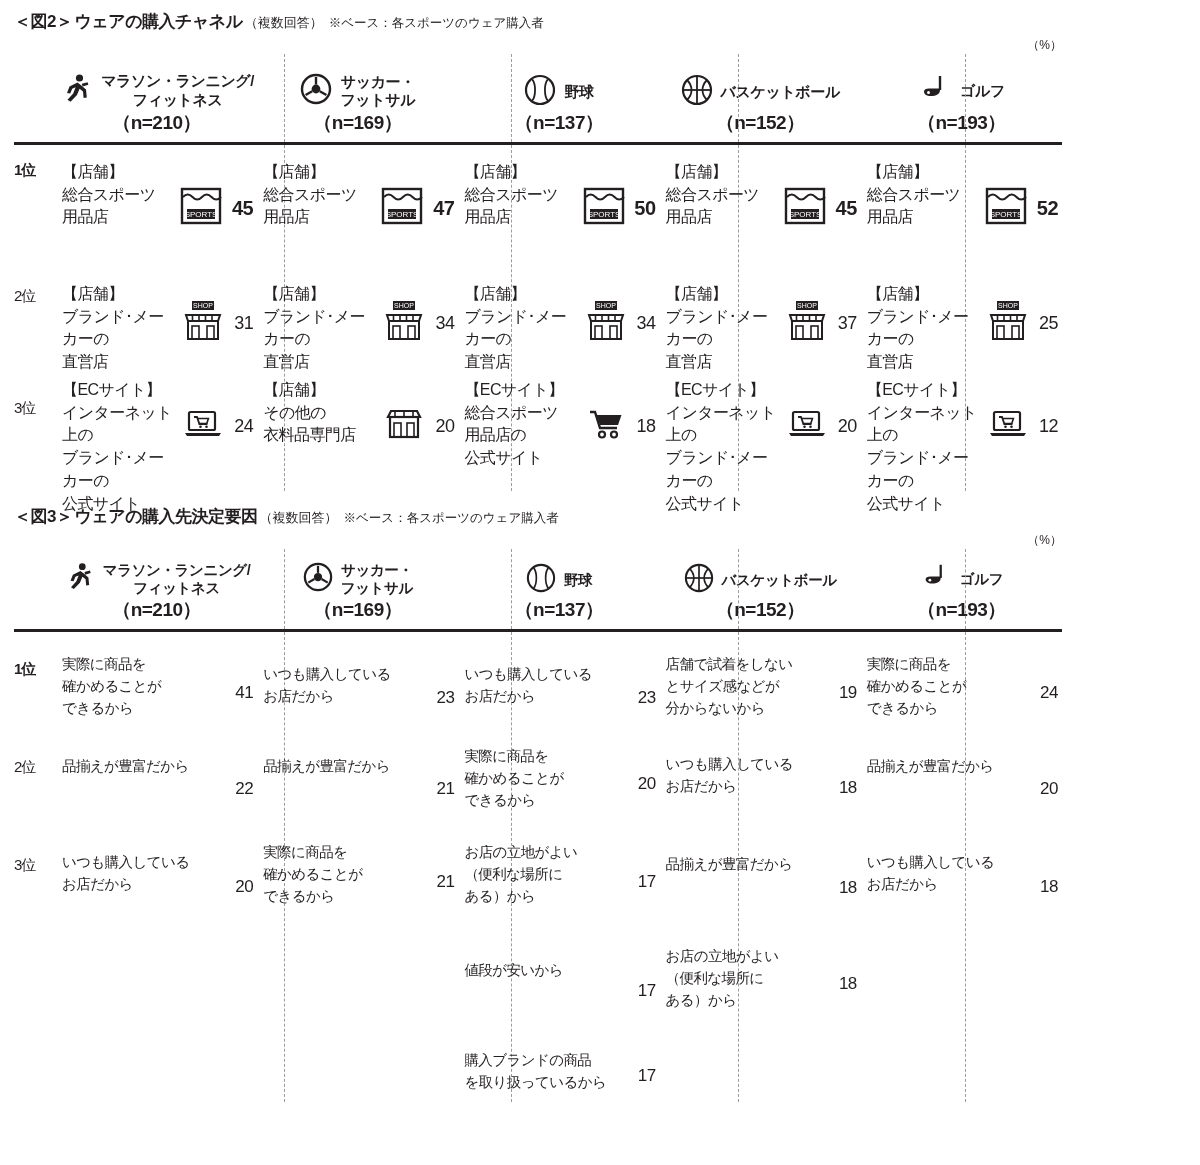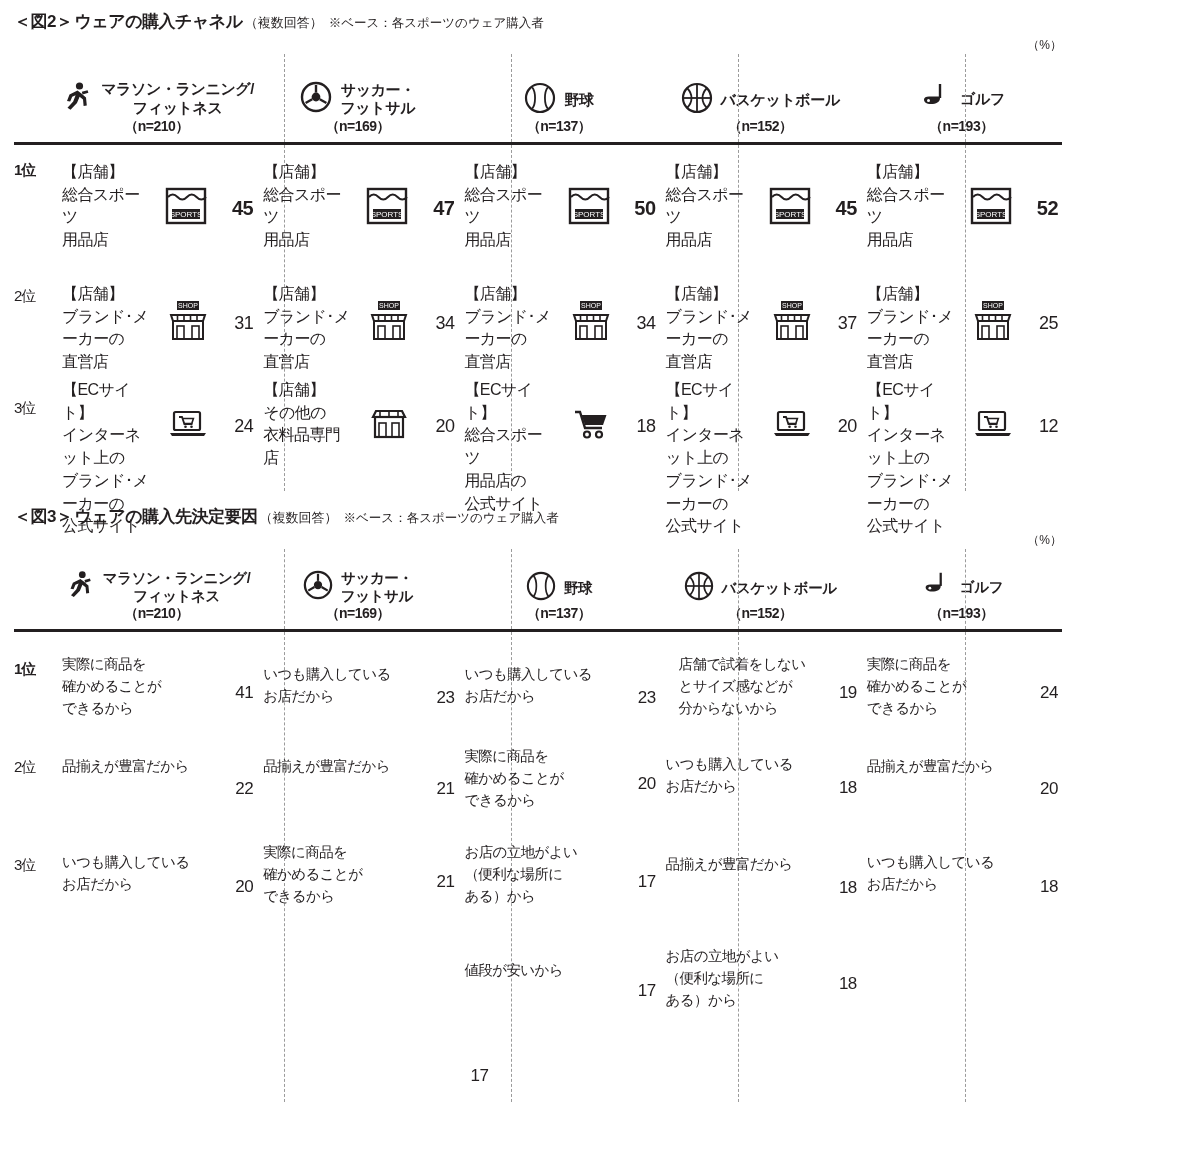--- a/index.html
+++ b/index.html
@@ -77,21 +77,21 @@
   }
   .sport-icon { flex: 0 0 auto; }
   .sport-names {
     text-align: center;
     font-size: 15px;
     font-weight: bold;
     line-height: 1.25;
     letter-spacing: -0.4px;
   }
   .sport-n {
-    font-size: 14px;
+    font-size: 19px;
     font-weight: bold;
     text-align: center;
     letter-spacing: -0.5px;
   }
   .hdr.compact .sport-names { font-size: 14.5px; }
 
   .rule {
     height: 3px;
     background: #231f20;
     margin: 0 14px;
@@ -122,21 +122,21 @@
   .cell-label {
     flex: 1 1 auto;
     font-size: 16px;
     line-height: 1.42;
     letter-spacing: -0.6px;
     padding-top: 2px;
   }
   .cell-icon {
     flex: 0 0 auto;
     align-self: center;
-    margin: 0 19px;
+    margin: 0 4px;
   }
   .cell-val {
     flex: 0 0 auto;
     align-self: center;
     font-size: 17px;
     text-align: right;
     min-width: 26px;
     letter-spacing: -0.5px;
     padding-left: 2px;
   }
@@ -679,21 +679,21 @@
         <span class="cell-val">23</span>
       </div>
 
       <div class="cell" style="padding-top:22px;">
         <div class="cell-label" style="white-space:pre-line;">いつも購入している
 お店だから</div>
         <span class="cell-val">23</span>
       </div>
 
       <div class="cell" style="padding-top:12px;">
-        <div class="cell-label" style="white-space:pre-line;margin-left:13px;">店舗で試着をしない
+        <div class="cell-label" style="white-space:pre-line;">店舗で試着をしない
 とサイズ感などが
 分からないから</div>
         <span class="cell-val">19</span>
       </div>
 
       <div class="cell" style="padding-top:12px;">
         <div class="cell-label" style="white-space:pre-line;">実際に商品を
 確かめることが
 できるから</div>
         <span class="cell-val">24</span>
@@ -805,20 +805,22 @@
         <div class="cell-label"></div>
         <span class="cell-val"></span>
       </div>
 
       <div class="cell">
         <div class="cell-label"></div>
         <span class="cell-val"></span>
       </div>
 
       <div class="cell" style="padding-top:18px;">
+        <div class="cell-label" style="white-space:pre-line;">購入ブランドの商品
+を取り扱っているから</div>
         <span class="cell-val">17</span>
       </div>
 
       <div class="cell">
         <div class="cell-label"></div>
         <span class="cell-val"></span>
       </div>
 
       <div class="cell">
         <div class="cell-label"></div>

